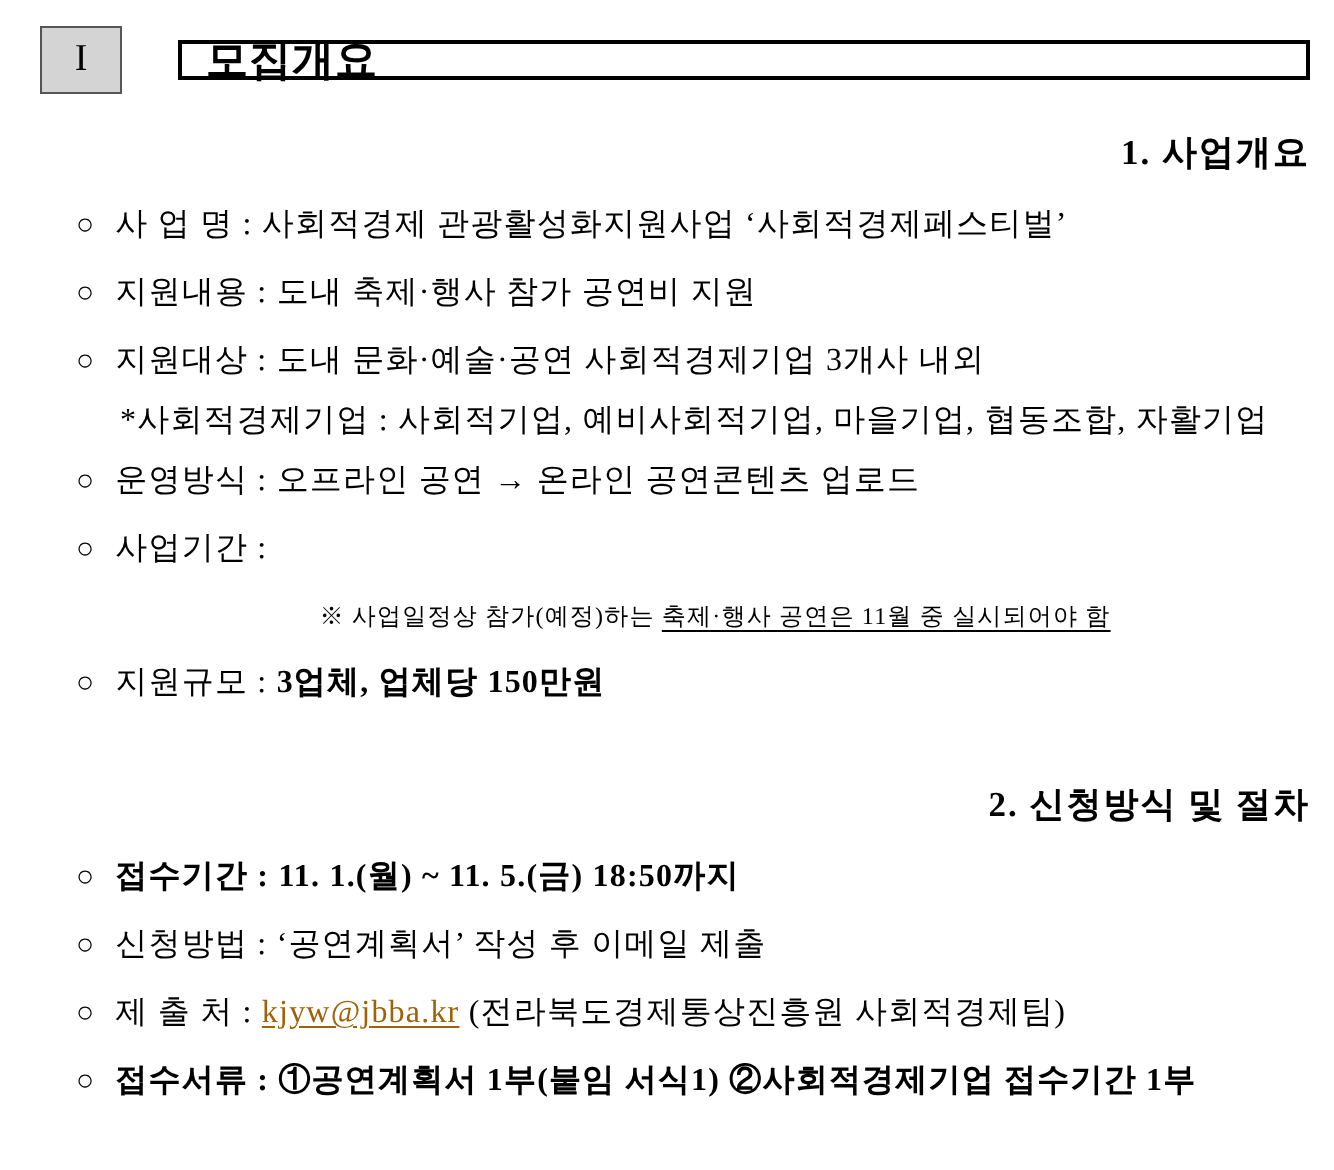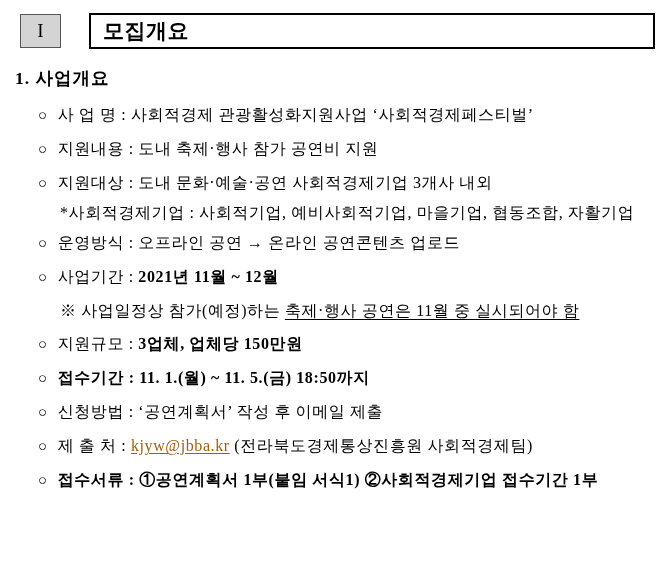--- a/index.html
+++ b/index.html
@@ -35,36 +35,37 @@
     border: 1px solid #555555;
     display: flex;
     align-items: center;
     justify-content: center;
     font-size: 19px;
     font-family: "Liberation Serif", serif;
   }
   .title-box {
     box-sizing: border-box;
     flex: 1;
-    height: 36px;
+    height: 20px;
     border: 2px solid #000000;
     display: flex;
     align-items: center;
     padding-left: 12px;
     font-size: 21px;
     font-weight: bold;
     font-family: "Liberation Sans", "DejaVu Sans", sans-serif;
     letter-spacing: 0.5px;
   }
   
   .sec-heading {
     margin: 17px 0 14px 0;
     font-size: 17.5px;
     font-weight: bold;
     letter-spacing: 1px;
+    text-align: right;
   }
   .sec-heading.second {
     margin-top: 37px;
   }
   
   .line {
     display: flex;
     align-items: baseline;
     margin: 0 0 12px 23px;
     font-size: 16px;
@@ -84,23 +85,24 @@
   
   .footnote {
     margin: -2px 0 10px 45px;
     font-size: 16px;
     line-height: 18px;
     letter-spacing: 0.6px;
   }
   
   .note-line {
     margin: 0 0 12px 45px;
-    font-size: 16px;
+    font-size: 12px;
     line-height: 21px;
     letter-spacing: 0.6px;
+    text-align: center;
   }
   
   .email-note {
     margin: 0 0 12px 68px;
     font-size: 15.5px;
     line-height: 21px;
     letter-spacing: 0.6px;
   }
   a.email-link {
     color: #a16207;
@@ -143,35 +145,35 @@
   <div class="footnote">*사회적경제기업 : 사회적기업, 예비사회적기업, 마을기업, 협동조합, 자활기업</div>
 
   <div class="line">
     <span class="bullet-char">○</span>
     <span class="txt">운영방식 : 오프라인 공연 → 온라인 공연콘텐츠 업로드</span>
   </div>
 
   <div class="line">
     <span class="bullet-char">○</span>
     <span class="txt">사업기간 : </span>
-    <span class="txt bold">2021년 11월 ~ 12월</span>
   </div>
 
   <div class="note-line">
     <span>※</span>
     <span class="txt">사업일정상 참가(예정)하는 </span>
     <span class="txt ul">축제·행사 공연은 11월 중 실시되어야 함</span>
   </div>
 
   <div class="line">
     <span class="bullet-char">○</span>
     <span class="txt">지원규모 : </span>
     <span class="txt bold">3업체, 업체당 150만원</span>
   </div>
 
+  <div class="sec-heading second">2. 신청방식 및 절차</div>
 
   <div class="line">
     <span class="bullet-char">○</span>
     <span class="txt bold">접수기간 : 11. 1.(월) ~ 11. 5.(금) 18:50까지</span>
   </div>
 
   <div class="line">
     <span class="bullet-char">○</span>
     <span class="txt">신청방법 : ‘공연계획서’ 작성 후 이메일 제출</span>
   </div>

